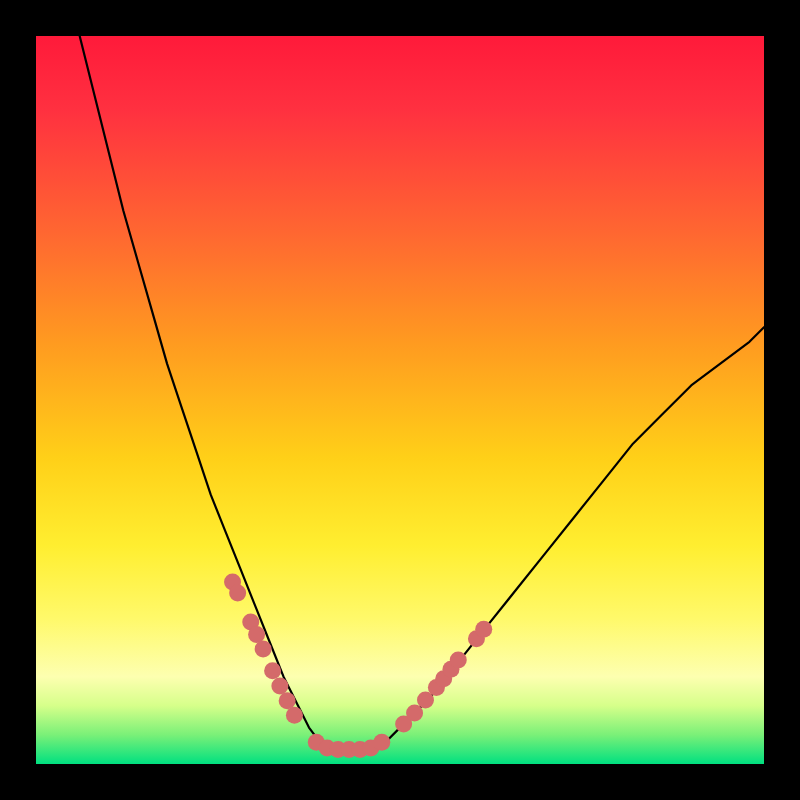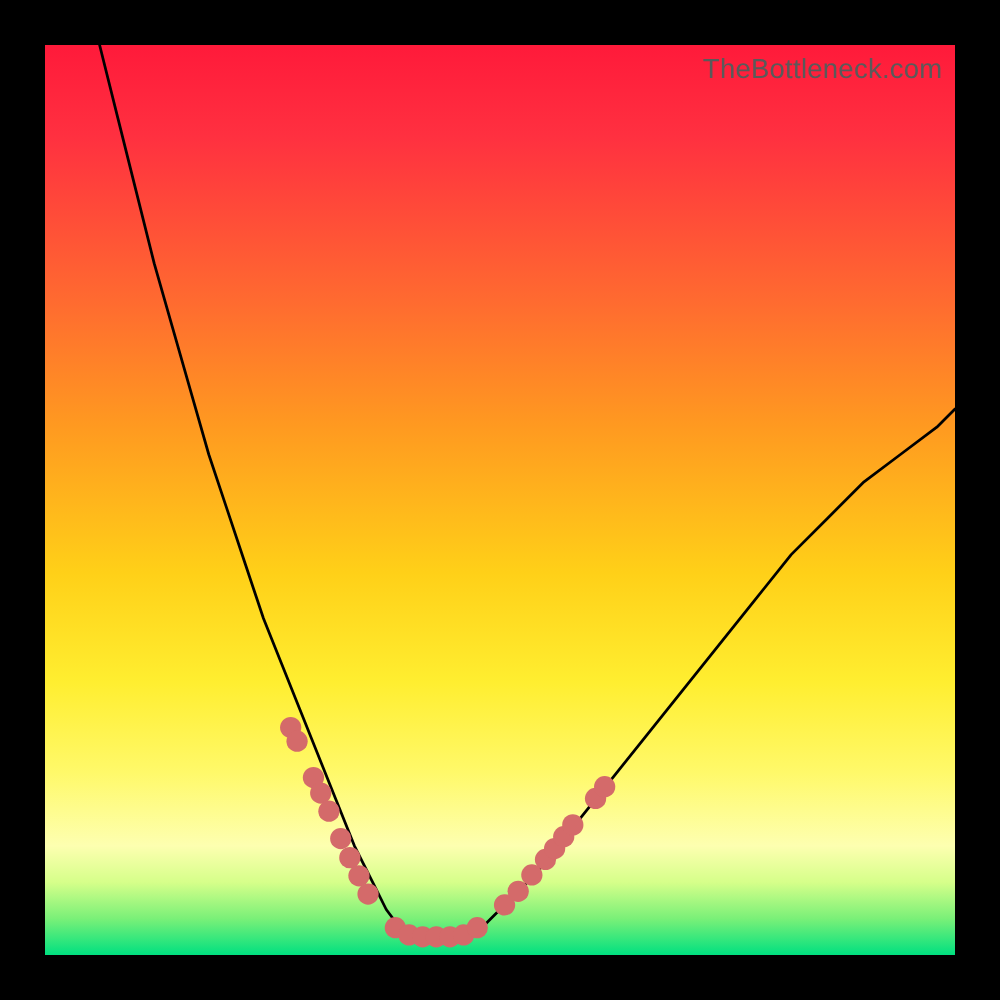--- a/index.html
+++ b/index.html
@@ -58,21 +58,20 @@
     overflow: visible;
   }
 </style>
 </head>
 <body>
 
 <div class="frame">
 
   <div class="plot-area">
 
-    <div class="watermark">TheBottleneck.com</div>
 
     <svg class="curve" viewBox="0 0 728 728" preserveAspectRatio="none">
       <path id="curve-path" fill="none" stroke-width="2.2" stroke-linecap="round" stroke-linejoin="round" d="M 43.68 0.00 L 58.24 58.24 L 72.80 116.48 L 87.36 174.72 L 101.92 225.68 L 116.48 276.64 L 131.04 327.60 L 145.60 371.28 L 160.16 414.96 L 174.72 458.64 L 189.28 495.04 L 203.84 531.44 L 218.40 567.84 L 232.96 604.24 L 247.52 640.64 L 262.08 669.76 L 273.00 691.60 L 283.92 706.16 L 283.92 706.16 L 291.20 713.44 L 305.76 713.44 L 320.32 713.44 L 334.88 713.44 L 349.44 706.16 L 349.44 706.16 L 364.00 691.60 L 393.12 662.48 L 422.24 626.08 L 451.36 589.68 L 480.48 553.28 L 509.60 516.88 L 538.72 480.48 L 567.84 444.08 L 596.96 407.68 L 626.08 378.56 L 655.20 349.44 L 684.32 327.60 L 713.44 305.76 L 728.00 291.20 " stroke="#000000"></path>
       <g id="dots-left">
           <circle cx="196.56" cy="546.00" r="8.5" fill="#d46a6a"></circle>
           <circle cx="201.66" cy="556.92" r="8.5" fill="#d46a6a"></circle>
           <circle cx="214.76" cy="586.04" r="8.5" fill="#d46a6a"></circle>
           <circle cx="220.58" cy="598.42" r="8.5" fill="#d46a6a"></circle>
           <circle cx="227.14" cy="612.98" r="8.5" fill="#d46a6a"></circle>
           <circle cx="236.60" cy="634.82" r="8.5" fill="#d46a6a"></circle>

